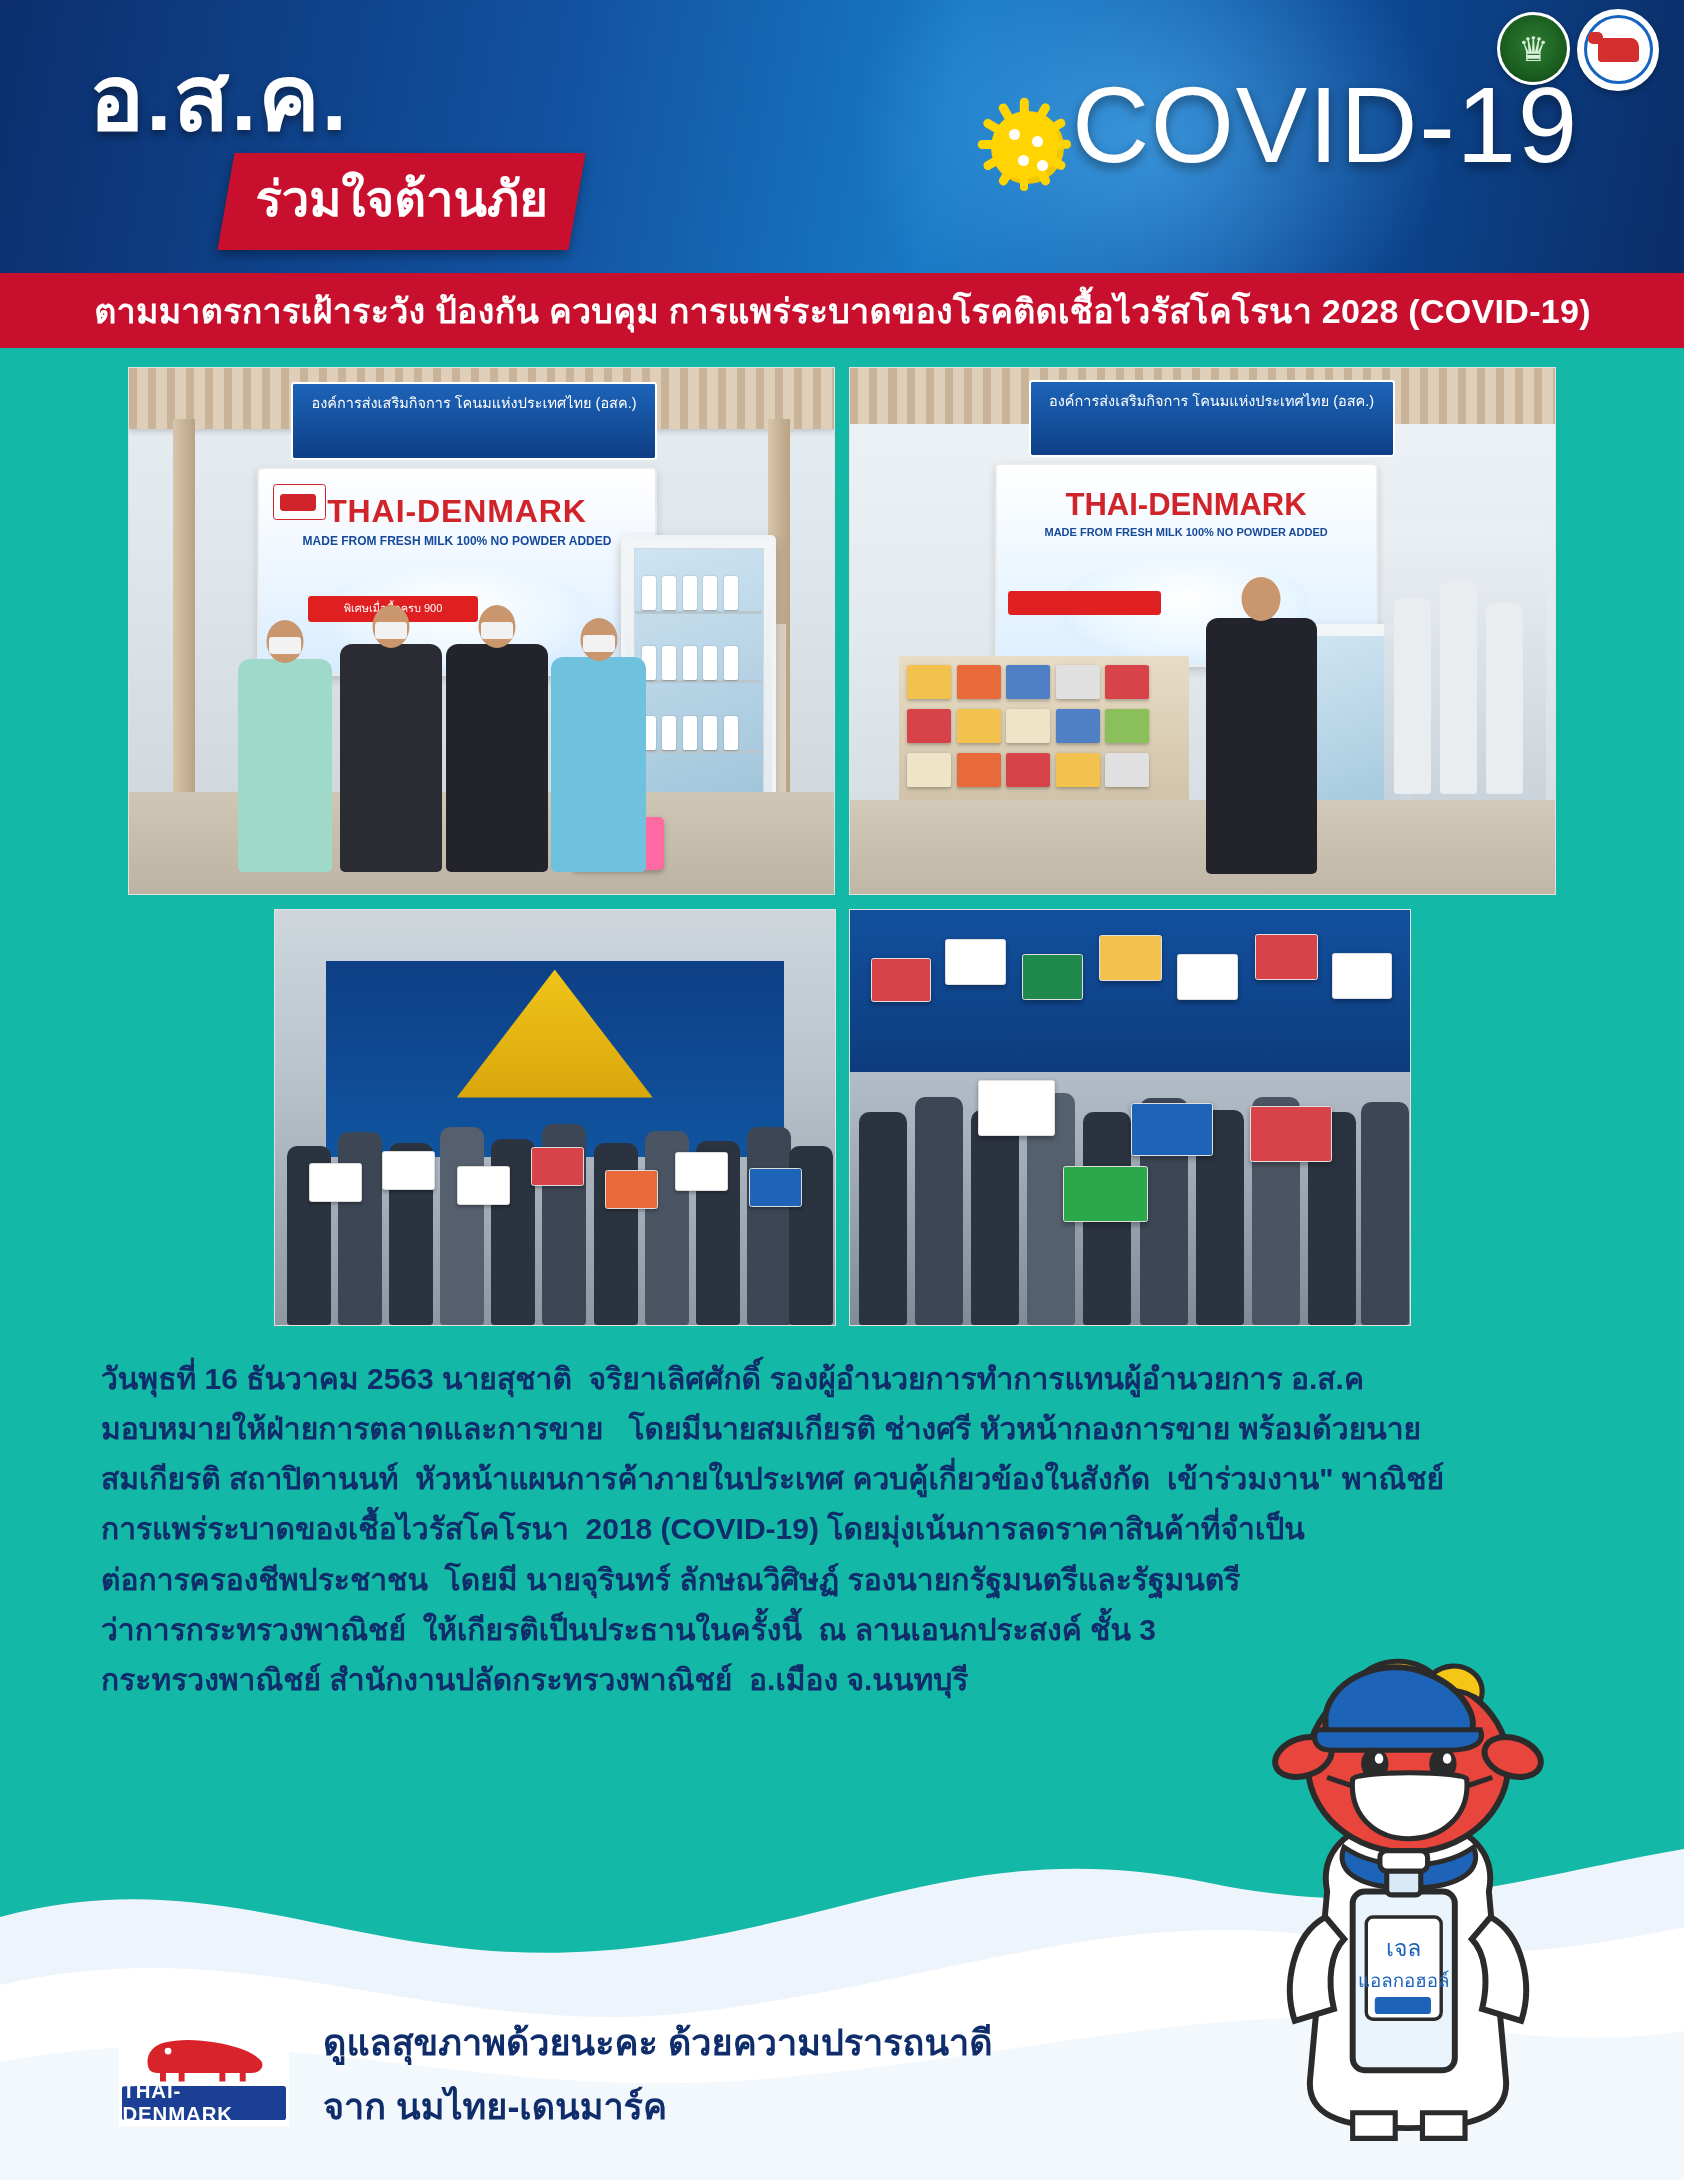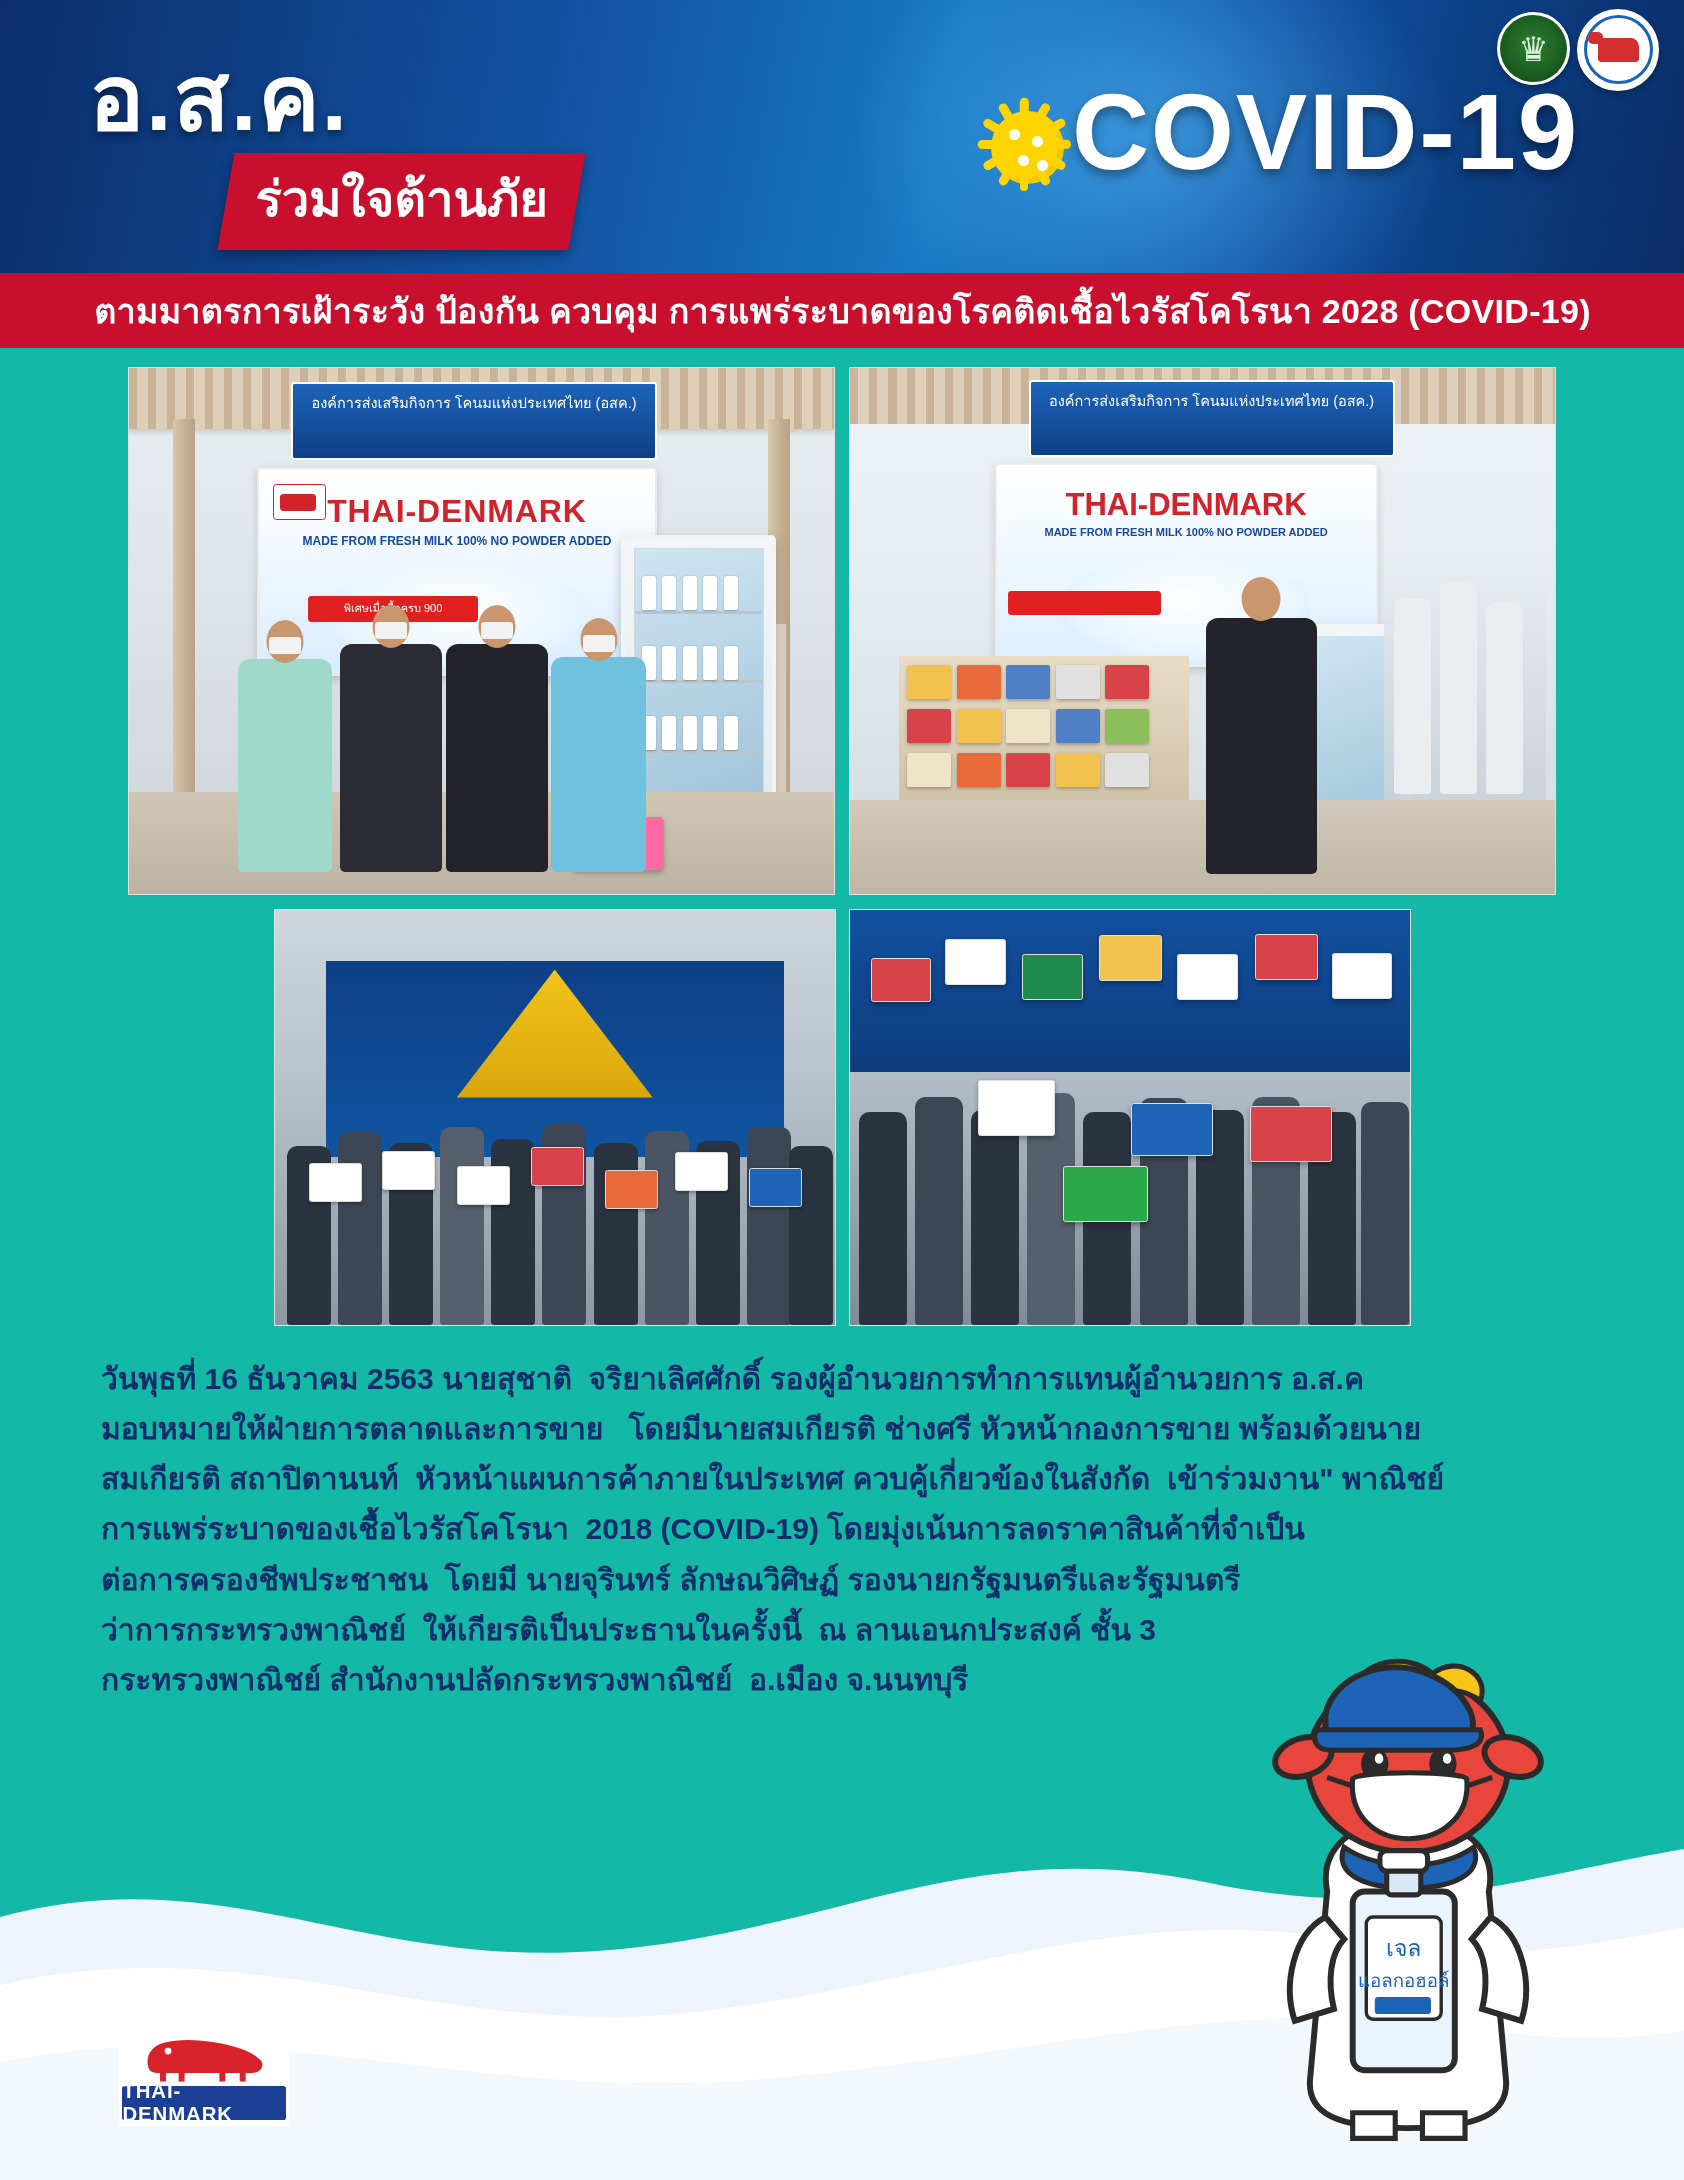--- a/index.html
+++ b/index.html
@@ -62,23 +62,23 @@
   .hdr-ribbon span {
     display: inline-block;
     transform: skewX(10deg);
     font-size: 49px;
     font-weight: 700;
     color: #ffffff;
     white-space: nowrap;
   }
   .hdr-covid {
     position: absolute;
-    right: 106px; top: 70px;
+    right: 106px; top: 63px;
     font-size: 107px;
-    font-weight: 700;
+    font-weight: 400;
     color: #ffffff;
     letter-spacing: 1.7px;
     text-shadow: 0 5.1px 10.2px rgba(0,0,0,.4);
     white-space: nowrap;
     margin-left: 27px;
   }
   .virus {
     position: absolute;
     right: 602px; top: 92px;
     width: 111px; height: 111px;
@@ -633,16 +633,20 @@
   <div class="footer">
     <div class="td-logo">
       <svg class="cow" viewBox="0 0 160 66">
         <path d="M18,48 C12,36 18,20 36,16 C52,12 74,12 96,16 C118,20 140,26 150,38 C154,44 148,52 138,52 L30,52 C22,52 20,50 18,48 Z" fill="#d8232a"></path>
         <path d="M34,50 L34,62 M56,50 L56,62 M104,50 L104,62 M128,50 L128,62" stroke="#d8232a" stroke-width="7"></path>
         <circle cx="40" cy="26" r="4" fill="#ffffff"></circle>
         <path d="M96,30 C108,26 120,28 128,34 C132,38 128,44 120,44 C110,44 100,38 96,30 Z" fill="#d8232a"></path>
       </svg>
       <div class="bar">THAI-DENMARK</div>
     </div>
+    <div class="footer-text">
+      <div class="l1">ดูแลสุขภาพด้วยนะคะ ด้วยความปรารถนาดี</div>
+      <div class="l2">จาก นมไทย-เดนมาร์ค</div>
+    </div>
   </div>
 
 </div>
 
 
 </body></html>

